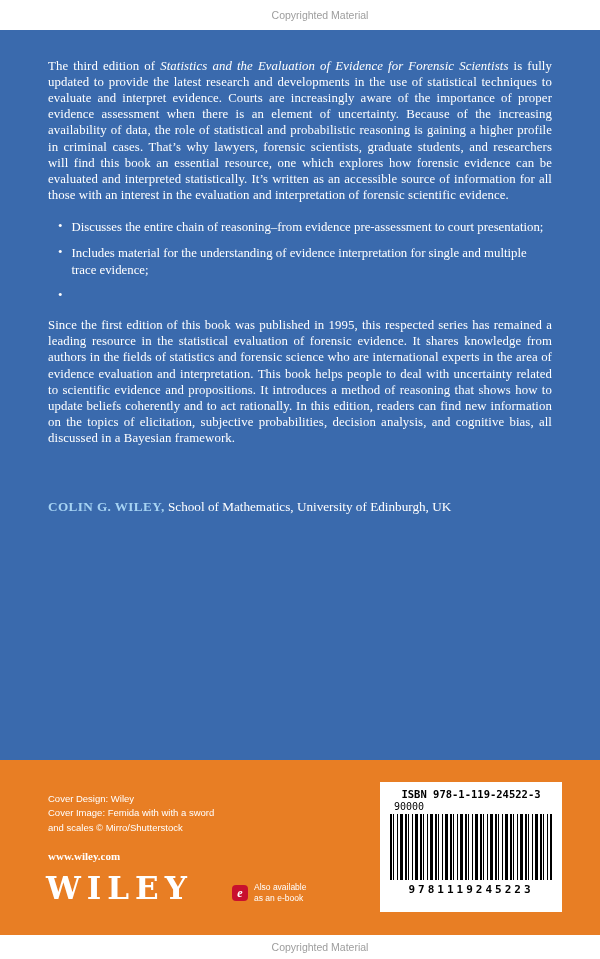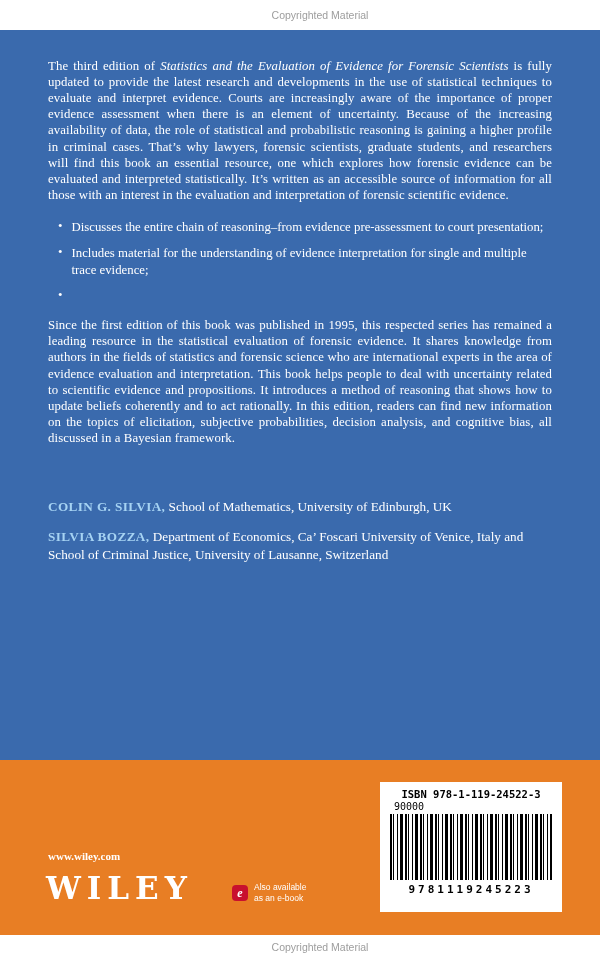--- a/index.html
+++ b/index.html
@@ -130,28 +130,32 @@
         <span>Includes material for the understanding of evidence interpretation for single and multiple trace evidence;</span>
       </li>
       <li>
         <span class="bullet-dot">•</span>
       </li>
     </ul>
 
     <p class="body-text">Since the first edition of this book was published in 1995, this respected series has remained a leading resource in the statistical evaluation of forensic evidence. It shares knowledge from authors in the fields of statistics and forensic science who are international experts in the area of evidence evaluation and interpretation. This book helps people to deal with uncertainty related to scientific evidence and propositions. It introduces a method of reasoning that shows how to update beliefs coherently and to act rationally. In this edition, readers can find new information on the topics of elicitation, subjective probabilities, decision analysis, and cognitive bias, all discussed in a Bayesian framework.</p>
 
     <div class="authors">
-      <p class="author-line"><span class="author-name">COLIN G. SILVIA,</span><span class="author-aff"> School of Mathematics, University of Edinburgh, UK</span></p>
-      <p class="author-line"><span class="author-name">SILVIA BOZZA,</span><span class="author-aff"> Department of Economics, Ca’ Foscari University of Venice, Italy and School of Criminal Justice, University of Lausanne, Switzerland</span></p>
+      <p class="author-line"><span class="author-name">COLIN G. WILEY,</span><span class="author-aff"> School of Mathematics, University of Edinburgh, UK</span></p>
     </div>
 
   </div>
 
   <div class="footer">
 
+    <div class="credits">
+      <div>Cover Design: Wiley</div>
+      <div>Cover Image: Femida with with a sword</div>
+      <div>and scales © Mirro/Shutterstock</div>
+    </div>
 
     <div class="website">www.wiley.com</div>
 
     <div class="wiley-logo">WILEY</div>
 
     <div class="ebook">
       <span class="ebook-icon">e</span>
       <span class="ebook-text">
         <span>Also available</span><br>
         <span>as an e-book</span>

